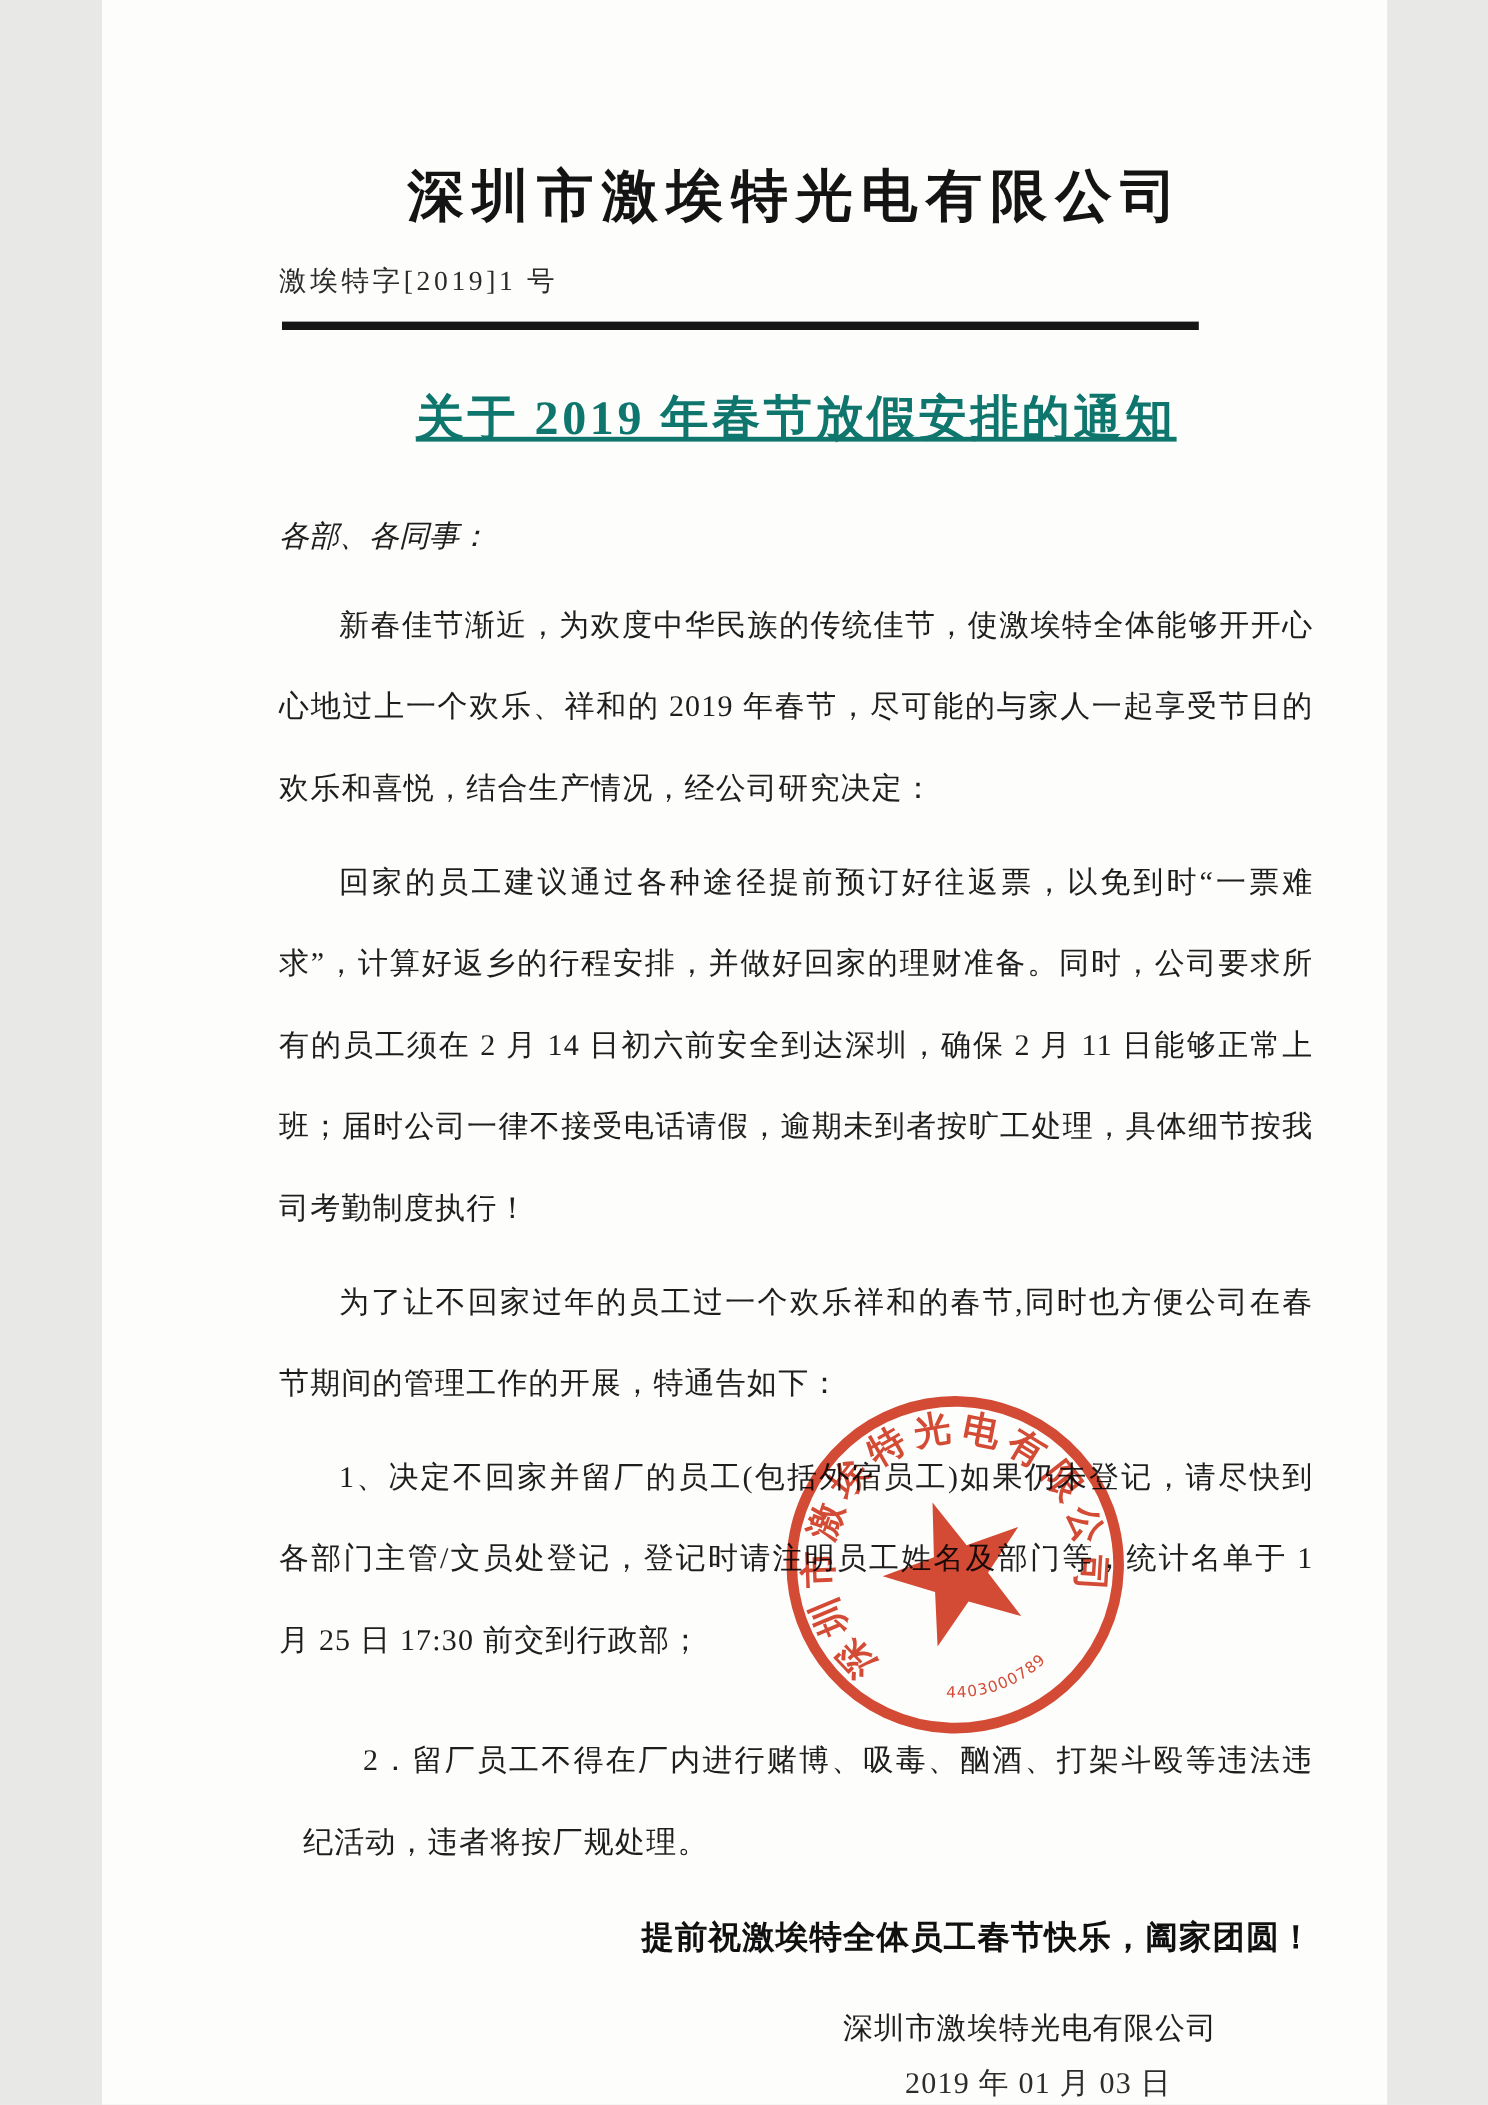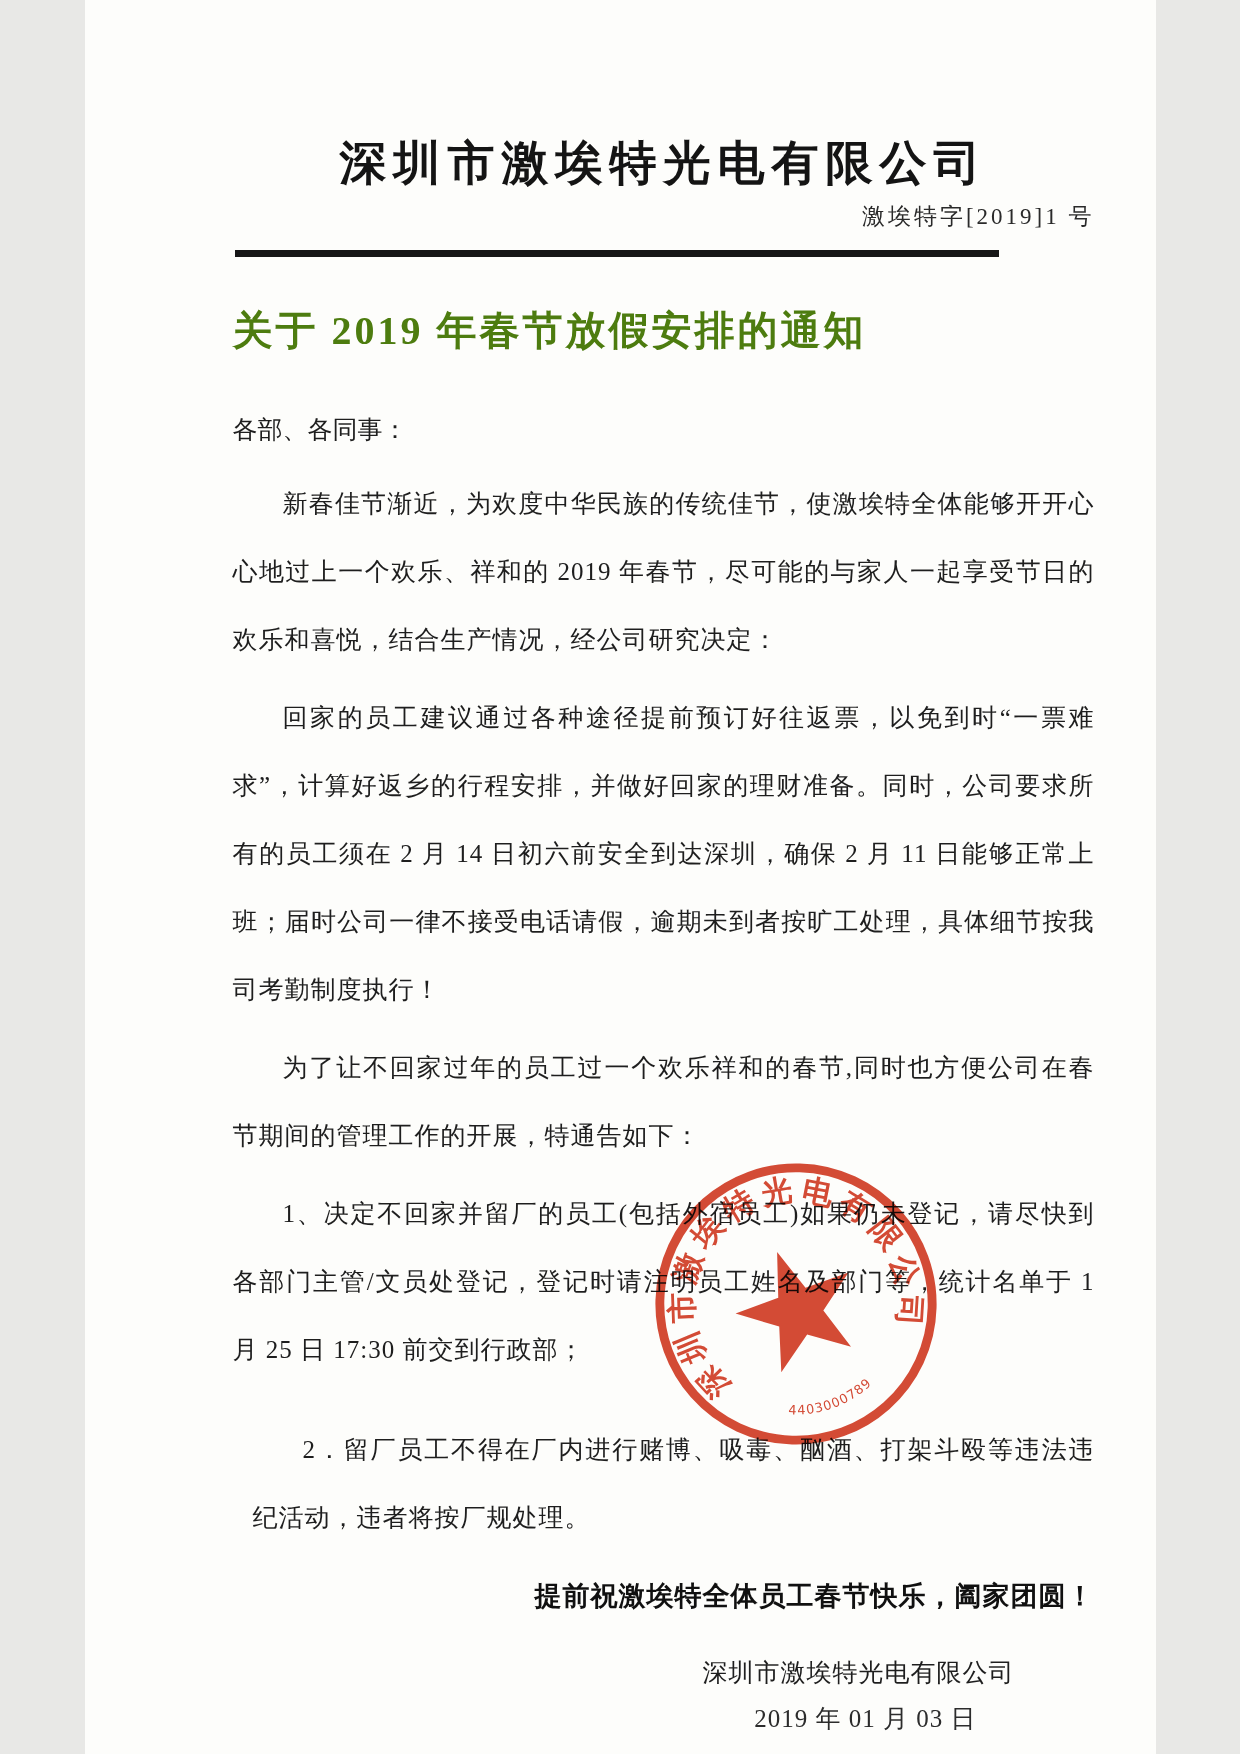--- a/index.html
+++ b/index.html
@@ -21,43 +21,46 @@
   }
   .company-name {
     margin: 132px 0 0 0;
     text-align: center;
     font-size: 47px;
     font-weight: bold;
     letter-spacing: 7px;
     color: #141414;
   }
   .doc-number {
-    margin-top: 6px;
-    text-align: right;
+    margin-top: 24px;
+    text-align: left;
     font-size: 23px;
     letter-spacing: 3px;
     color: #2a2a2a;
   }
   .header-rule {
     width: 764px;
     height: 7px;
     background: #161616;
     margin: 18px 0 0 2px;
   }
   .notice-title {
     margin: 46px 0 0 0;
+    text-align: center;
     font-size: 40px;
     font-weight: bold;
     letter-spacing: 3px;
-    color: #4d7c0f;
+    color: #0f766e;
+    text-decoration: underline;
   }
   .salutation {
     margin: 42px 0 10px 0;
     font-size: 25px;
     line-height: 60px;
+    font-style: italic;
   }
   .para {
     margin: 0 0 10px 0;
     font-size: 25px;
     line-height: 68px;
     text-indent: 2em;
     text-align: justify;
     letter-spacing: 1px;
   }
   .para.spaced-before { margin-top: 32px; margin-left: 20px; }

